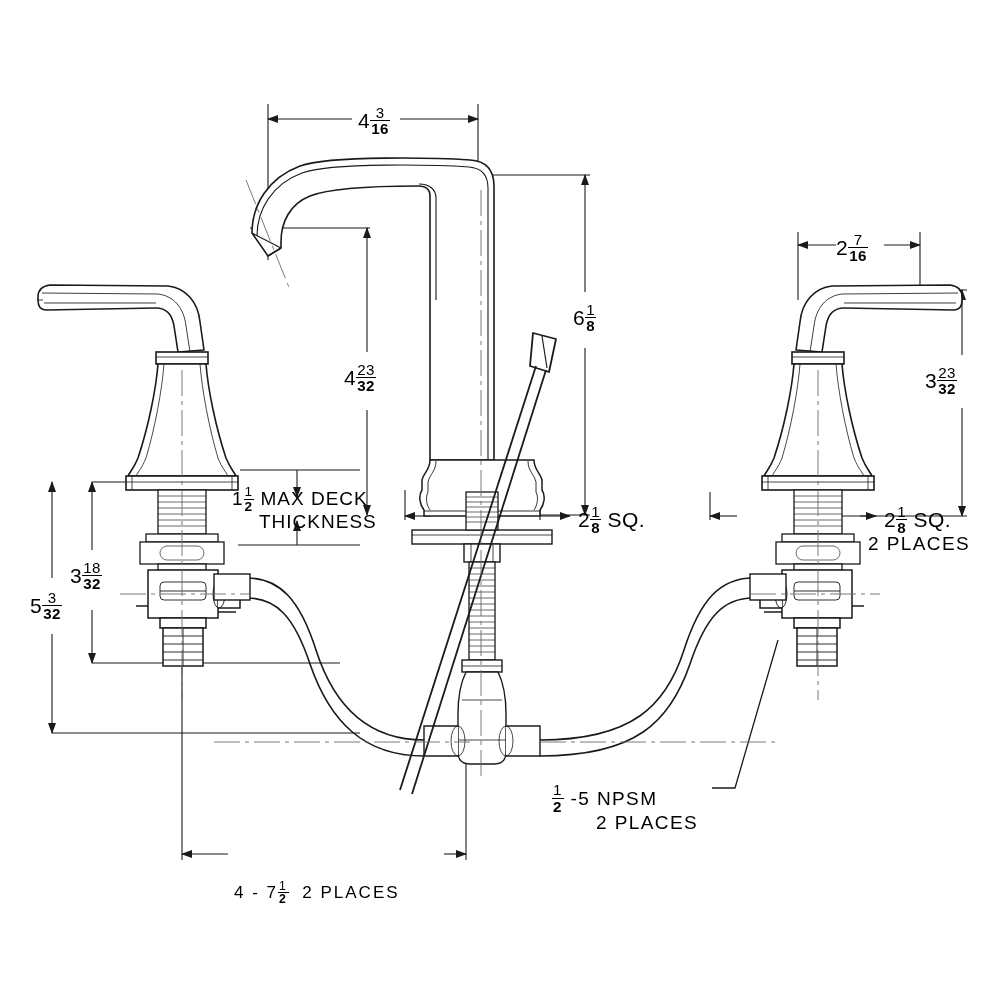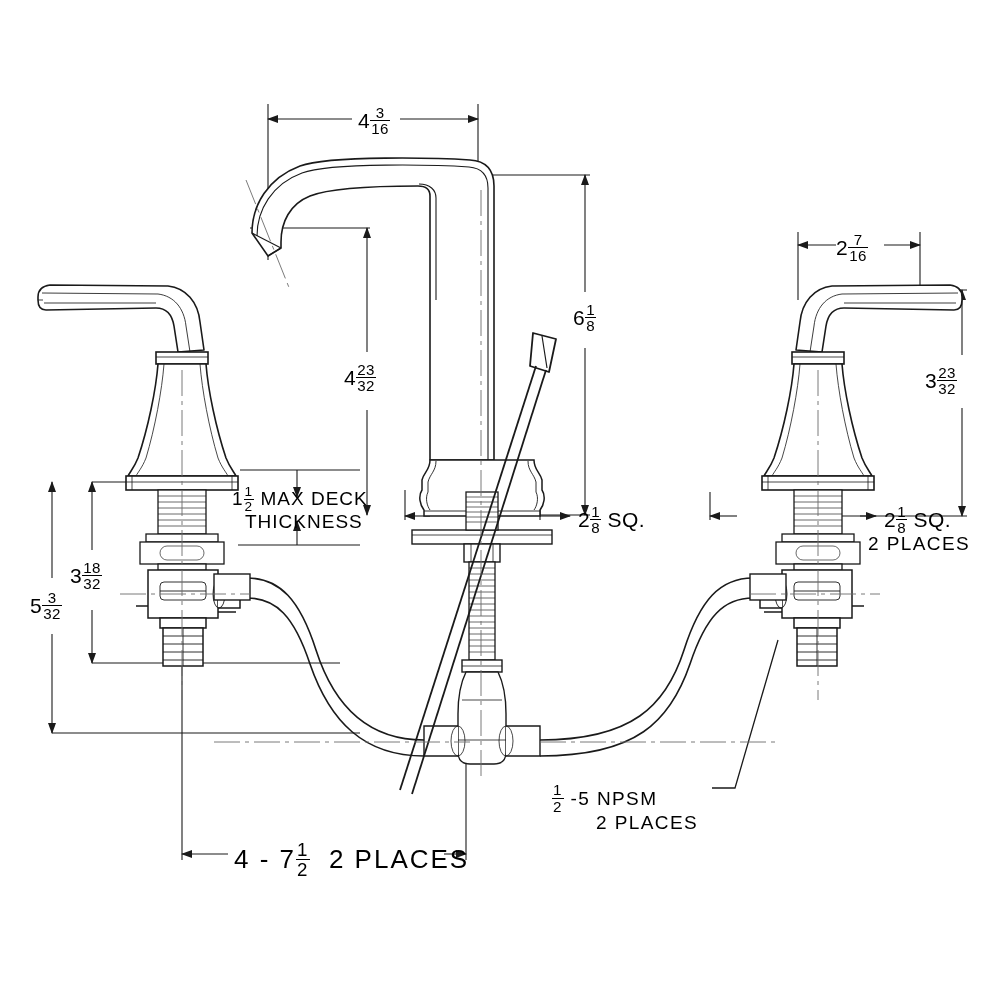--- a/index.html
+++ b/index.html
@@ -28,42 +28,44 @@
     font-size: 0.72em;
   }
   .frac .num {
     display: block;
     border-bottom: 1.3px solid #000;
     padding: 0 1px;
   }
   .frac .den {
     display: block;
     padding: 0 1px;
+    font-weight: bold;
   }
   .lbl {
     position: absolute;
     color: #000;
     font-family: "Liberation Sans", sans-serif;
     white-space: nowrap;
     letter-spacing: 0.5px;
   }
   .lbl-dim {
     font-size: 21px;
   }
   .lbl-note {
     font-size: 19px;
     letter-spacing: 1px;
   }
   .lbl-note2 {
     font-size: 19px;
     letter-spacing: 1.4px;
   }
   .lbl-big {
-    font-size: 26px;
+    font-size: 17px;
     letter-spacing: 2px;
+    margin-top: 40px;
   }
 </style>
 </head>
 <body>
 
 <div id="sheet">
 
   <svg width="1000" height="1000" viewBox="0 0 1000 1000">
     <defs>
       <marker id="ah-r" markerWidth="11" markerHeight="8" refX="10" refY="4" orient="auto" markerUnits="userSpaceOnUse">
@@ -412,21 +414,21 @@
     <span>3</span><span class="frac"><span class="num">18</span><span class="den">32</span></span>
   </div>
 
   <div class="lbl lbl-dim" style="left:30px; top:590px;">
     <span>5</span><span class="frac"><span class="num">3</span><span class="den">32</span></span>
   </div>
 
   <div class="lbl lbl-note" style="left:232px; top:485px;">
     <span>1</span><span class="frac"><span class="num">1</span><span class="den">2</span></span>&nbsp;<span>MAX DECK</span>
   </div>
-  <div class="lbl lbl-note" style="left:245px; top:511px;">THICKNESS</div>
+  <div class="lbl lbl-note" style="left:259px; top:511px;">THICKNESS</div>
 
   <div class="lbl lbl-dim" style="left:578px; top:504px;">
     <span>2</span><span class="frac"><span class="num">1</span><span class="den">8</span></span>&nbsp;<span>SQ.</span>
   </div>
 
   <div class="lbl lbl-dim" style="left:884px; top:504px;">
     <span>2</span><span class="frac"><span class="num">1</span><span class="den">8</span></span>&nbsp;<span>SQ.</span>
   </div>
   <div class="lbl lbl-note2" style="left:868px; top:533px;">2 PLACES</div>
 

